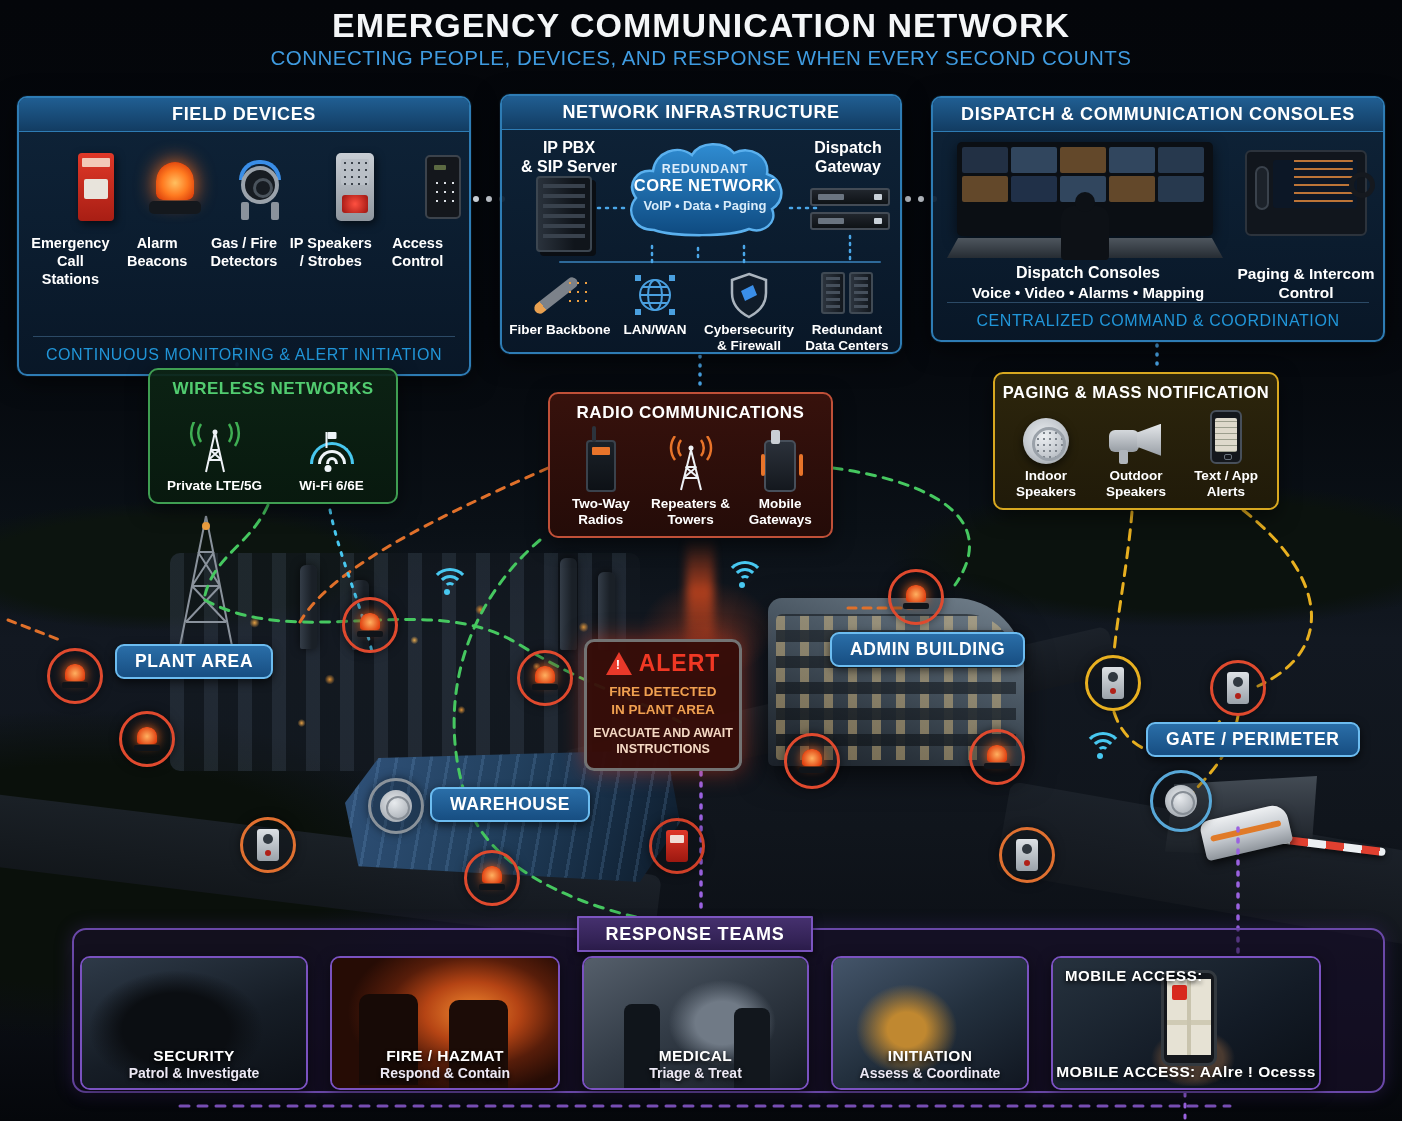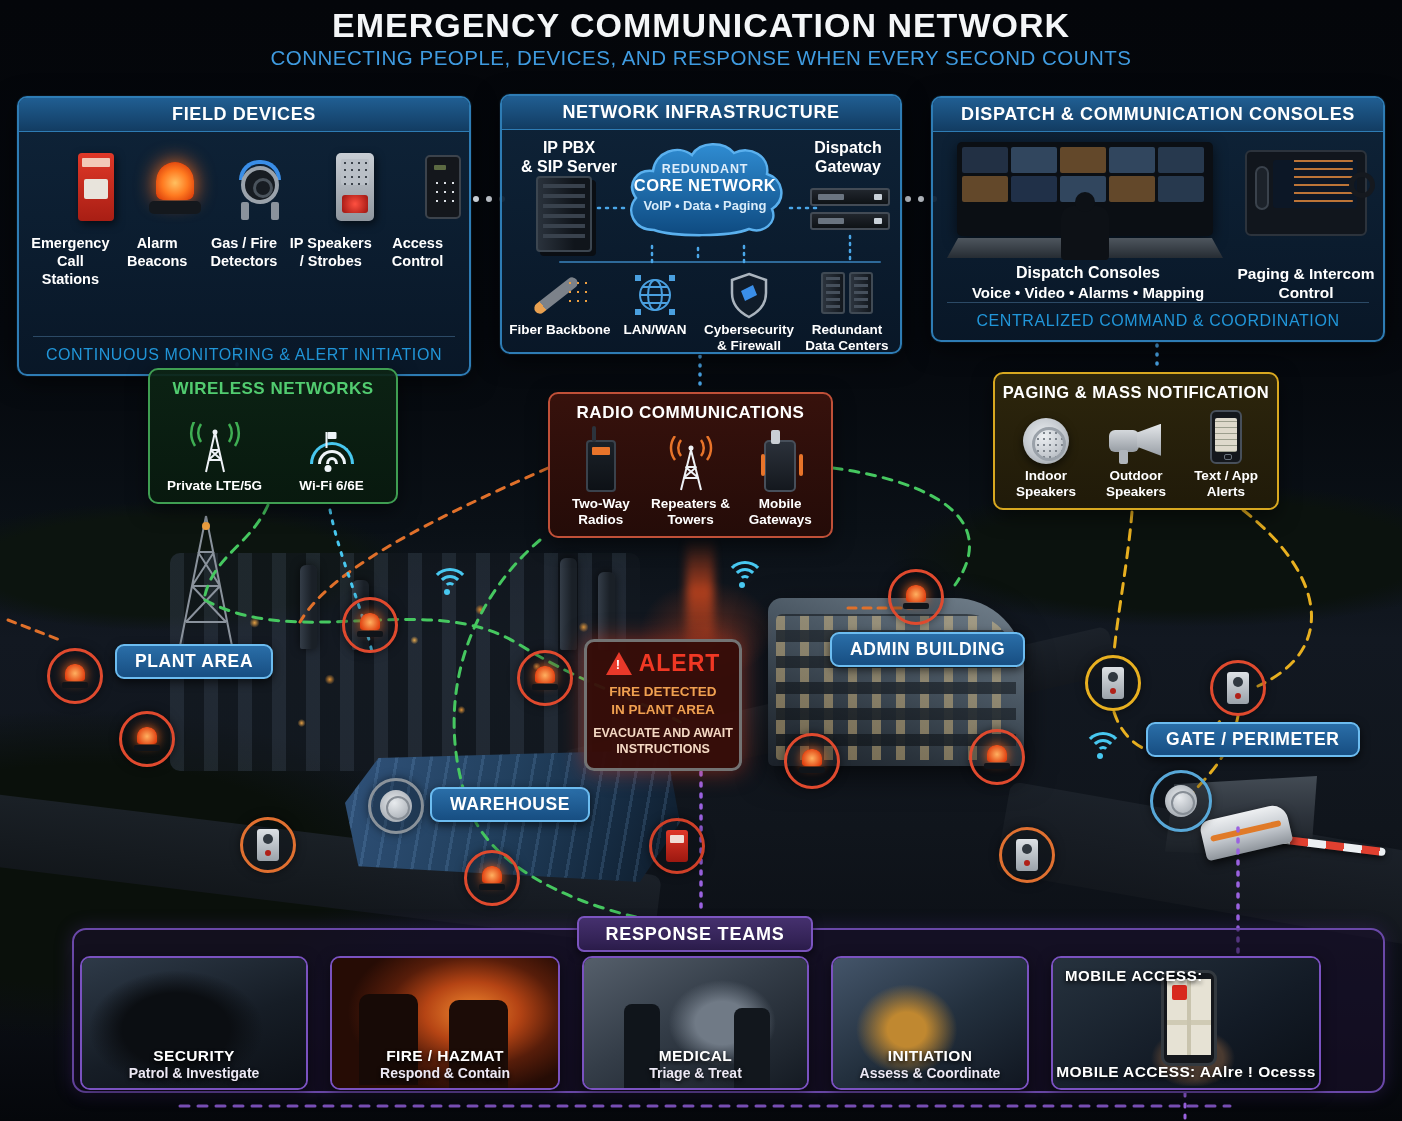--- a/index.html
+++ b/index.html
@@ -211,21 +211,21 @@
   .wifi-mk .w2{width:26px;height:13px;bottom:8px;}
   .wifi-mk .w3{width:12px;height:6px;bottom:8px;}
   .wifi-mk .wd{position:absolute;left:50%;bottom:1px;width:6px;height:6px;margin-left:-3px;border-radius:50%;background:#48c8f0;border:none;}
 
   .dots3{position:absolute;display:flex;gap:7px;}
   .dots3 b{width:6px;height:6px;border-radius:50%;background:#c9cfd6;}
 
   
   .rt-wrap{position:absolute;left:72px;top:928px;width:1313px;height:165px;border:2px solid #6a48a8;border-radius:14px;
     background:rgba(28,17,48,.55);box-shadow:0 0 18px rgba(90,50,160,.3);}
-  .rt-pill{position:absolute;left:577px;top:916px;width:236px;height:36px;border:2px solid #7c55c0;border-radius:7px;
+  .rt-pill{position:absolute;left:577px;top:916px;width:236px;height:36px;border:2px solid #7c55c0;border-radius:1px;
     background:linear-gradient(180deg,#45306e,#2c1d4c);display:flex;align-items:center;justify-content:center;
     color:#fff;font-size:18px;font-weight:700;letter-spacing:.8px;box-shadow:0 3px 10px rgba(0,0,0,.6);}
   .rt-card{position:absolute;top:956px;height:134px;border:2px solid #7a52c0;border-radius:10px;overflow:hidden;box-shadow:0 4px 14px rgba(0,0,0,.5);}
   .rt-photo{position:absolute;inset:0;}
   .ph-security{background:radial-gradient(60% 70% at 42% 55%, #0b0e12 0 40%, transparent 65%),linear-gradient(160deg,#2e3a48 0%,#161d26 55%,#0c1016 100%);}
   .ph-fire{background:radial-gradient(55% 62% at 62% 42%, #f08a30 0%, #b54414 38%, #571d0a 68%, #260c05 100%);}
   .ph-fire:before{content:"";position:absolute;left:12%;top:28%;width:26%;height:70%;background:#170a06;border-radius:10px 10px 0 0;box-shadow:90px 6px 0 #1c0c07;}
   .ph-medical{background:radial-gradient(40% 55% at 62% 50%, #707a86 0 30%, transparent 60%),linear-gradient(150deg,#555f6b 0%,#343d48 45%,#141a22 100%);}
   .ph-medical:before{content:"";position:absolute;left:18%;top:35%;width:16%;height:65%;background:#10151b;border-radius:8px 8px 0 0;box-shadow:110px 4px 0 #12171d;}
   .ph-super{background:radial-gradient(45% 60% at 38% 55%, #c08830 0 22%, transparent 58%),linear-gradient(150deg,#44556a 0%,#23303e 52%,#101620 100%);}

